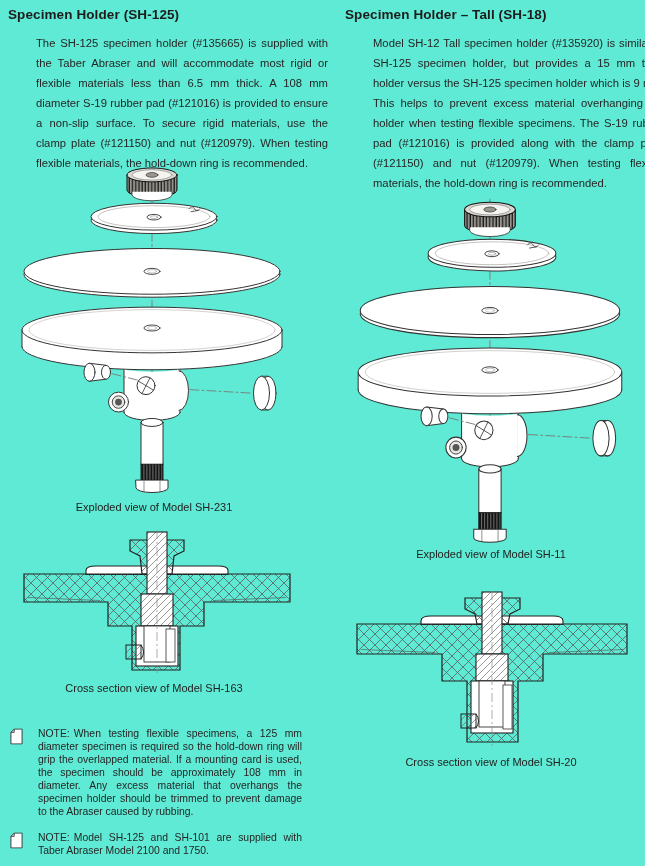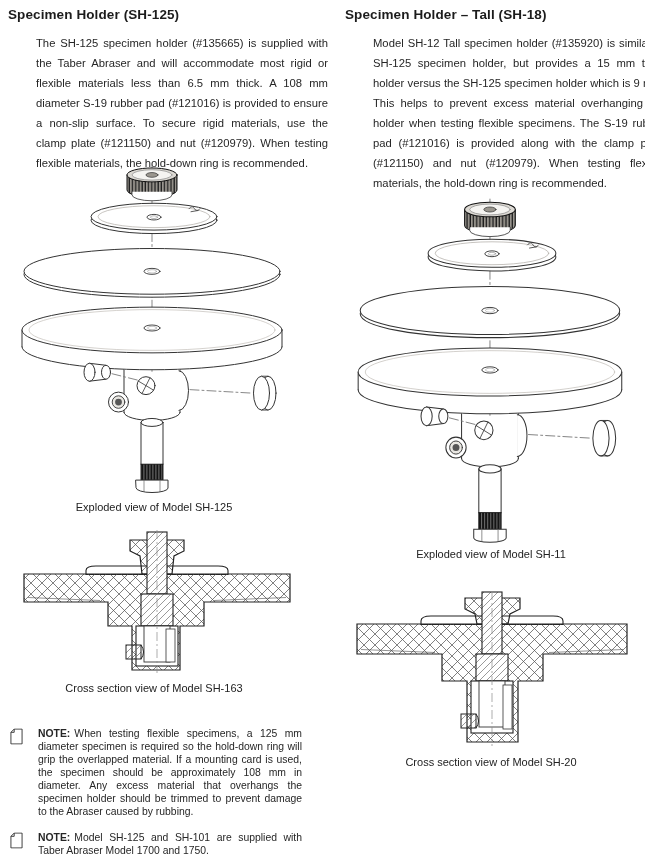--- a/index.html
+++ b/index.html
@@ -1,28 +1,28 @@
 <!DOCTYPE html>
 <html><head>
 <meta charset="utf-8">
 <style>
   html,body{margin:0;padding:0;background:#e8e8e8;}
   .page{
     position:relative;width:645px;height:866px;margin:0 auto;
-    background:#ffffff;color:#1c1c1c;
+    background:#5eead4;color:#1c1c1c;
     font-family:"Liberation Sans", sans-serif;
     overflow:hidden;
   }
   .heading{position:absolute;font-weight:bold;font-size:13.5px;letter-spacing:.1px;white-space:nowrap;}
   .body-text{position:absolute;font-size:11.25px;line-height:20px;text-align:justify;color:#262626;margin-left:28px;}
   .caption{position:absolute;font-size:11px;text-align:center;color:#222;}
   .figure{position:absolute;}
   .note{position:absolute;font-size:10.4px;line-height:13px;color:#262626;}
   .note-body{margin-left:30px;text-align:justify;}
-  .note-label{font-weight:bold;padding-right:4px;}
+  .note-label{font-weight:normal;padding-right:4px;}
   .note-icon{position:absolute;left:2px;top:1px;width:13px;height:17px;}
   svg{display:block;}
 </style>
 </head>
 <body>
 
 <svg width="0" height="0" style="position:absolute" aria-hidden="true">
   <defs>
     <pattern id="p-knurl" patternUnits="userSpaceOnUse" width="3.2" height="8">
       <rect width="3.2" height="8" fill="#b7b3ac"></rect>
@@ -117,21 +117,21 @@
 </svg>
 
 <div class="page">
 
   <div class="heading" style="left:8px;top:7px;">Specimen Holder (SH-125)</div>
   <div class="body-text" style="left:8px;top:33px;width:292px;">The SH-125 specimen holder (#135665) is supplied with the Taber Abraser and will accommodate most rigid or flexible materials less than 6.5 mm thick. A 108 mm diameter S-19 rubber pad (#121016) is provided to ensure a non-slip surface. To secure rigid materials, use the clamp plate (#121150) and nut (#120979). When testing flexible materials, the hold-down ring is recommended.</div>
 
   <svg class="figure" style="left:10px;top:163px;" width="290" height="333" viewBox="0 0 290 335" preserveAspectRatio="none">
     <use href="#sym-exploded"></use>
   </svg>
-  <div class="caption" style="left:8px;top:501px;width:292px;">Exploded view of Model SH-125</div>
+  <div class="caption" style="left:8px;top:501px;width:292px;">Exploded view of Model SH-231</div>
 
   <svg class="figure" style="left:20px;top:528px;" width="274" height="146" viewBox="0 0 274 146">
     <defs>
       <pattern id="xh1" patternUnits="userSpaceOnUse" width="11" height="11">
         <path d="M0,11 L11,0 M0,0 L11,11" stroke="#575757" stroke-width="0.75" fill="none"></path>
       </pattern>
       <pattern id="h1" patternUnits="userSpaceOnUse" width="7" height="7">
         <path d="M0,7 L7,0" stroke="#6e6e6e" stroke-width="0.7" fill="none"></path>
       </pattern>
     </defs>
@@ -164,21 +164,21 @@
     <svg class="note-icon" viewBox="0 0 14 18">
         <use href="#sym-note-icon"></use>
       </svg>
     <div class="note-body"><span class="note-label">NOTE:</span><span>When testing flexible specimens, a 125 mm diameter specimen is required so the hold-down ring will grip the overlapped material. If a mounting card is used, the specimen should be approximately 108 mm in diameter. Any excess material that overhangs the specimen holder should be trimmed to prevent damage to the Abraser caused by rubbing.</span></div>
   </div>
 
   <div class="note" style="left:8px;top:831px;width:294px;">
     <svg class="note-icon" viewBox="0 0 14 18">
         <use href="#sym-note-icon"></use>
       </svg>
-    <div class="note-body"><span class="note-label">NOTE:</span><span>Model SH-125 and SH-101 are supplied with Taber Abraser Model 1700 and 1750.</span></div>
+    <div class="note-body"><span class="note-label">NOTE:</span><span>Model SH-125 and SH-101 are supplied with Taber Abraser Model 2100 and 1750.</span></div>
   </div>
 
   <div class="heading" style="left:345px;top:7px;">Specimen Holder – Tall (SH-18)</div>
   <div class="body-text" style="left:345px;top:33px;width:292px;">Model SH-12 Tall specimen holder (#135920) is similar to SH-125 specimen holder, but provides a 15 mm thick holder versus the SH-125 specimen holder which is 9 mm. This helps to prevent excess material overhanging the holder when testing flexible specimens. The S-19 rubber pad (#121016) is provided along with the clamp plate (#121150) and nut (#120979). When testing flexible materials, the hold-down ring is recommended.</div>
 
   <svg class="figure" style="left:346px;top:197px;" width="294" height="349" viewBox="0 0 290 335" preserveAspectRatio="none">
     <use href="#sym-exploded"></use>
   </svg>
   <div class="caption" style="left:345px;top:548px;width:292px;">Exploded view of Model SH-11</div>
 

